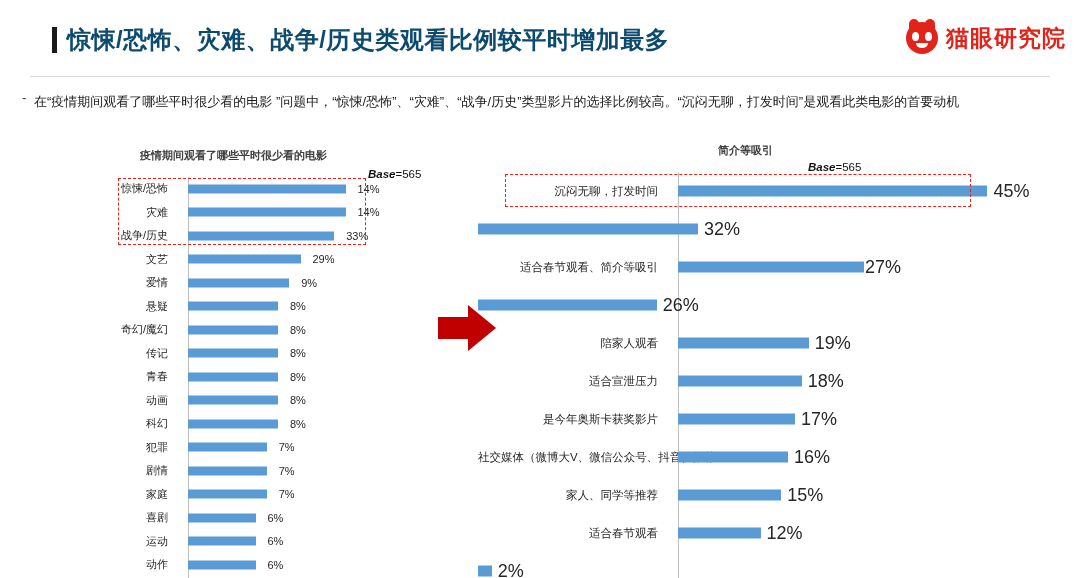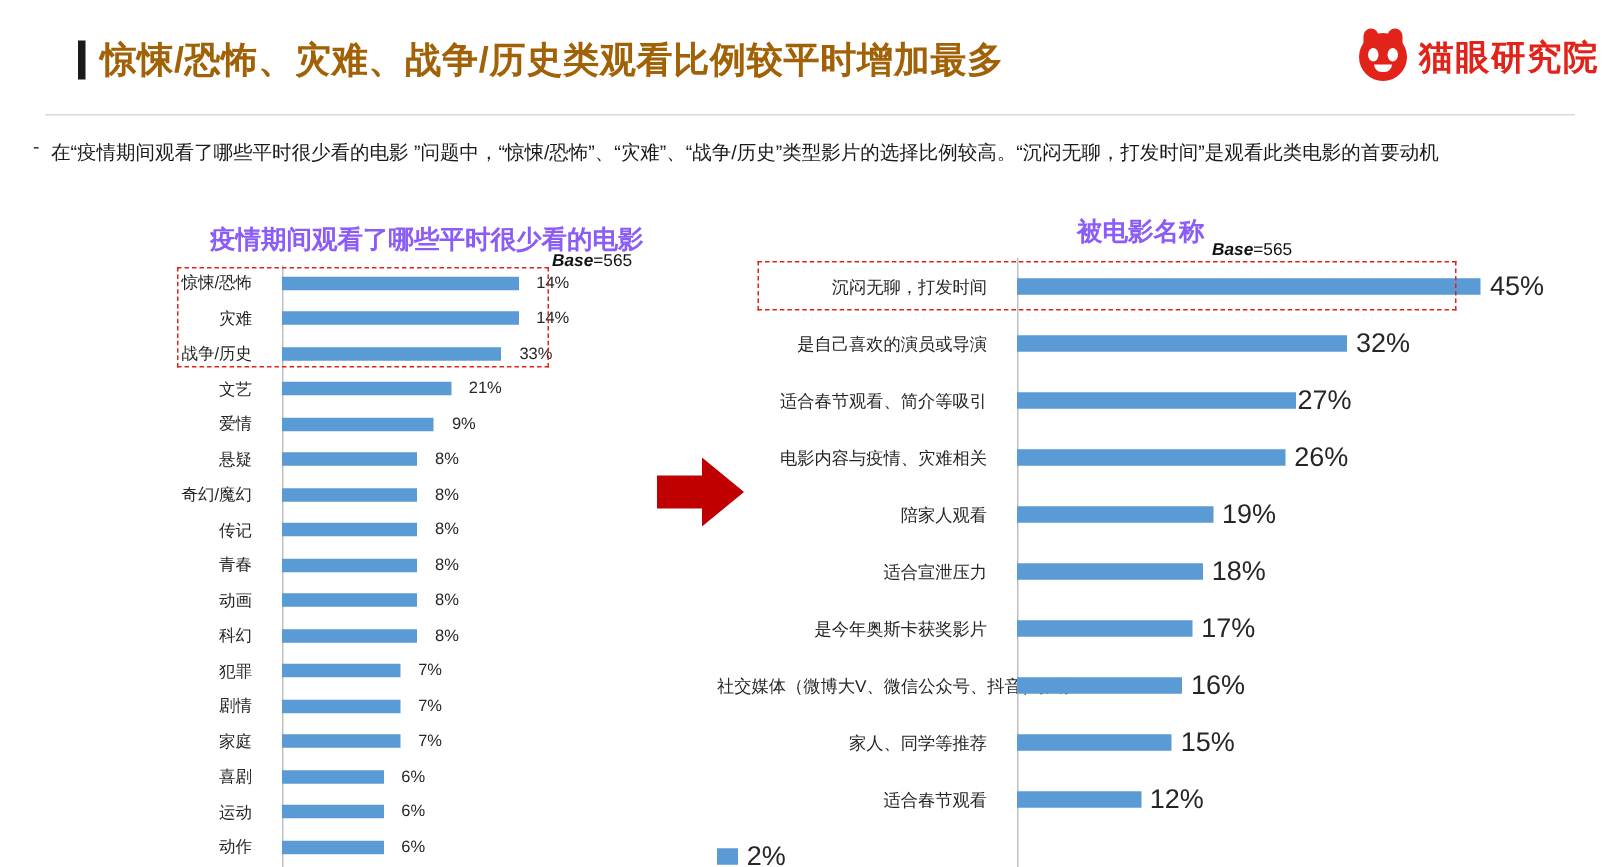--- a/index.html
+++ b/index.html
@@ -18,21 +18,21 @@
     position: absolute; top: 0; left: 0; width: 1080px; height: 78px;
   }
   .title-wrap {
     position: absolute; left: 52px; top: 24px;
     display: flex; align-items: center;
   }
   .title-bar {
     width: 5px; height: 26px; background: #1a1a1a; margin-right: 10px;
   }
   .title-text {
-    font-size: 24px; font-weight: bold; letter-spacing: 0.5px; color: #a16207;
+    font-size: 24px; font-weight: bold; letter-spacing: 0.5px; color: #0c4a6e;
     white-space: nowrap;
   }
   .brand {
     position: absolute; right: 14px; top: 22px;
     display: flex; align-items: center;
   }
   .brand-logo {
     width: 32px; height: 32px; border-radius: 50%;
     background: #e2231a; position: relative; margin-right: 8px;
   }
@@ -65,21 +65,21 @@
     position: absolute; left: 18px; top: 90px; width: 1040px;
     display: flex;
   }
   .bullet .dash { width: 16px; color: #333; font-size: 13px; padding-left: 4px;}
   .bullet .text {
     font-size: 13px; line-height: 1.85; color: #1a1a1a; width: 1005px;
   }
 
   
   .chart-title {
-    position: absolute; font-size: 17px; font-weight: bold; color: #8b5cf6;
+    position: absolute; font-size: 11px; font-weight: bold; color: #404040;
     white-space: nowrap;
   }
   .base-label {
     position: absolute; font-size: 11.5px; color: #111; white-space: nowrap;
   }
   .base-label i { font-weight: bold; font-style: italic; }
 
   .chart { position: absolute; }
   .row {
     display: flex; align-items: center; width: 100%;
@@ -184,21 +184,21 @@
       <div class="lbl">战争/历史</div>
       <div class="barwrap">
         <div class="bar" style="width: 146.25px; background: rgb(91, 155, 213);"></div>
         <div class="val" style="left: 146.25px;">33%</div>
       </div>
     </div>
     <div class="row">
       <div class="lbl">文艺</div>
       <div class="barwrap">
         <div class="bar" style="width: 112.5px; background: rgb(91, 155, 213);"></div>
-        <div class="val" style="left: 112.5px;">21%</div>
+        <div class="val" style="left: 112.5px;">29%</div>
       </div>
     </div>
     <div class="row">
       <div class="lbl">爱情</div>
       <div class="barwrap">
         <div class="bar" style="width: 101.25px; background: rgb(91, 155, 213);"></div>
         <div class="val" style="left: 101.25px;">9%</div>
       </div>
     </div>
     <div class="row">
@@ -283,49 +283,47 @@
       <div class="barwrap">
         <div class="bar" style="width: 67.5px; background: rgb(91, 155, 213);"></div>
         <div class="val" style="left: 67.5px;">6%</div>
       </div>
     </div>
     <div class="row">
       <div class="barwrap"></div>
     </div>
   </div>
 
-<div class="chart-title" style="left:718px; top:143px;">被电影名称</div>
+<div class="chart-title" style="left:718px; top:143px;">简介等吸引</div>
 <div class="base-label" style="left:808px; top:161px;">
   <i>Base</i><span>=565</span>
 </div>
 <div id="chart-right" class="chart" style="left:478px; top:172px; width:580px;">
   <div class="axis-line"></div>
 <div class="row">
       <div class="lbl">沉闷无聊，打发时间</div>
       <div class="barwrap">
         <div class="bar" style="width: 309.375px; background: rgb(91, 155, 213);"></div>
         <div class="val" style="left: 309.375px;">45%</div>
       </div>
     </div>
     <div class="row">
-      <div class="lbl">是自己喜欢的演员或导演</div>
       <div class="barwrap">
         <div class="bar" style="width: 220px; background: rgb(91, 155, 213);"></div>
         <div class="val" style="left: 220px;">32%</div>
       </div>
     </div>
     <div class="row">
       <div class="lbl">适合春节观看、简介等吸引</div>
       <div class="barwrap">
         <div class="bar" style="width: 185.625px; background: rgb(91, 155, 213);"></div>
         <div class="val" style="left: 181px;">27%</div>
       </div>
     </div>
     <div class="row">
-      <div class="lbl">电影内容与疫情、灾难相关</div>
       <div class="barwrap">
         <div class="bar" style="width: 178.75px; background: rgb(91, 155, 213);"></div>
         <div class="val" style="left: 178.75px;">26%</div>
       </div>
     </div>
     <div class="row">
       <div class="lbl">陪家人观看</div>
       <div class="barwrap">
         <div class="bar" style="width: 130.625px; background: rgb(91, 155, 213);"></div>
         <div class="val" style="left: 130.625px;">19%</div>

